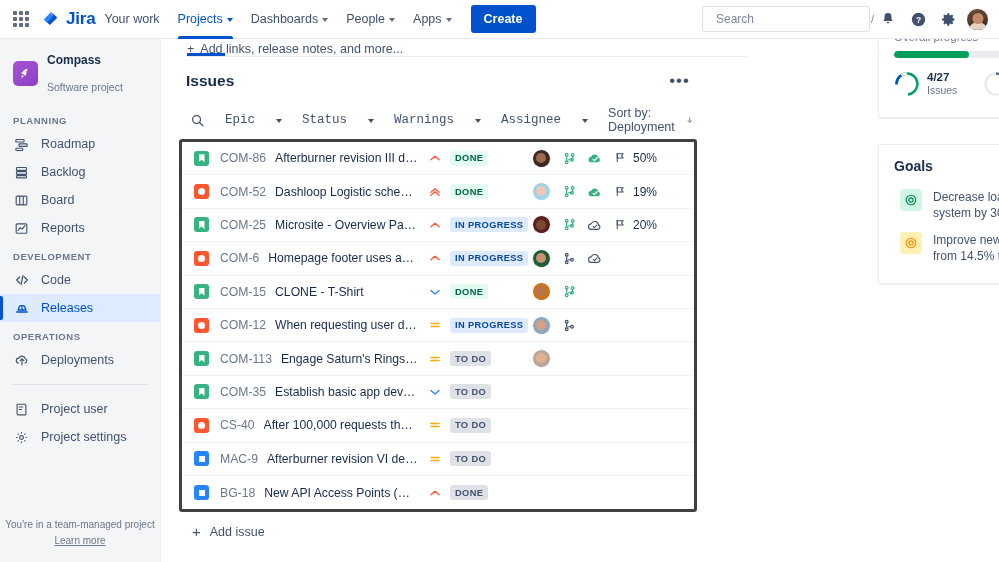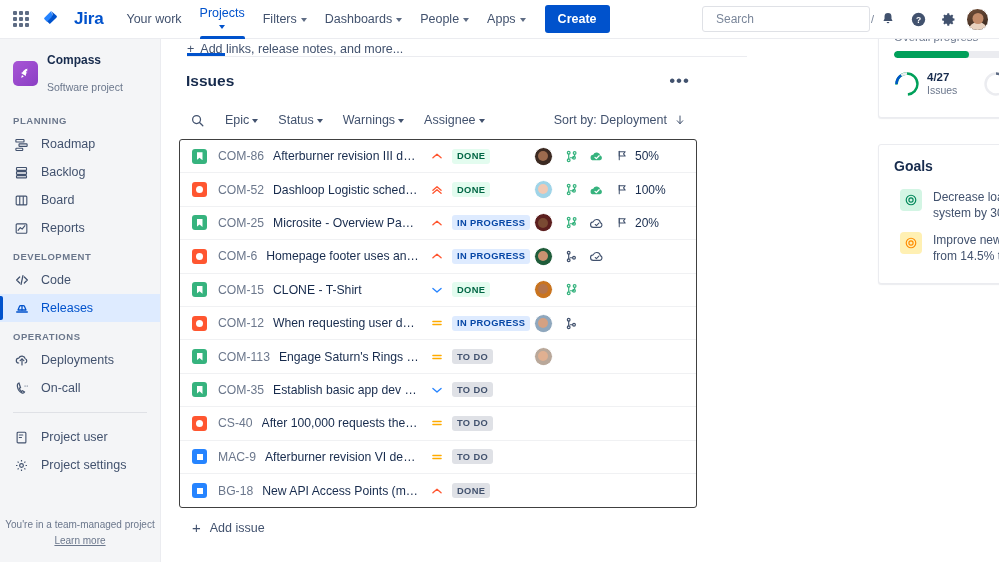--- a/index.html
+++ b/index.html
@@ -14,29 +14,29 @@
   
   .topnav {
     position: absolute; top: 0; left: 0; width: 999px; height: 39px;
     background: #fff; border-bottom: 1px solid #ebecf0;
     display: flex; align-items: center; padding: 0 10px; z-index: 30;
   }
   .grid-icon { width: 22px; height: 22px; display: grid;
     grid-template-columns: repeat(3, 1fr); grid-template-rows: repeat(3, 1fr);
     gap: 2px; padding: 3px; cursor: pointer; }
   .grid-icon i { background: #5e6c84; border-radius: 1px; display: block; }
-  .brand { display: flex; margin-left: 10px; margin-right: 14px; cursor: pointer; gap: 8px; }
+  .brand { display: flex; align-items: center; margin-left: 10px; cursor: pointer; }
   .brand-mark { width: 19px; height: 19px; position: relative; margin-right: 5px; }
   .brand-text { font-size: 17px; font-weight: 700; color: #0052cc; letter-spacing: -0.2px; }
   .navitem {
     display: flex; align-items: center; gap: 4px;
-    font-size: 12.5px; color: #42526e; padding: 6px 9px; border-radius: 3px;
+    font-size: 12.5px; color: #42526e; padding: 20px 9px; border-radius: 3px;
     cursor: pointer; white-space: nowrap; height: 39px; position: relative;
   }
-  .navitem.active { color: #0052cc; font-weight: 500; flex-direction: column; }
+  .navitem.active { color: #0052cc; font-weight: 500; }
   .navitem.active:after {
     content: ""; position: absolute; left: 9px; right: 9px; bottom: 0; height: 3px;
     background: #0052cc; border-radius: 2px 2px 0 0;
   }
   .caret { width: 0; height: 0; border-left: 3.5px solid transparent;
     border-right: 3.5px solid transparent; border-top: 4px solid #5e6c84; margin-top: 1px; }
   .navitem.active .caret { border-top-color: #0052cc; }
   .create-btn {
     background: #0052cc; color: #fff; font-size: 12.5px; font-weight: 600;
     padding: 7px 13px; border-radius: 3px; border: none; cursor: pointer;
@@ -111,29 +111,29 @@
   .ghost-row .tabmark { position: absolute; left: 0; bottom: 0; width: 38px; height: 3px;
     background: #0052cc; }
 
   .issues-panel { position: absolute; top: 22px; left: 9px; width: 536px; }
   .panel-head { display: flex; align-items: center; padding: 0 16px; height: 40px; }
   .panel-title { font-size: 15.5px; font-weight: 600; color: #172b4d; }
   .dots { margin-left: auto; color: #42526e; font-size: 17px; letter-spacing: 1px;
     cursor: pointer; line-height: 8px; }
   .filters { display: flex; align-items: center; gap: 4px; padding: 0 12px; height: 38px; }
   .filt {
-    display: flex; align-items: center; gap: 3px; font-size: 12.5px; color: #42526e;
-    padding: 5px 8px; border-radius: 3px; cursor: pointer;
+    display: flex; align-items: center; gap: 21px; font-size: 12.5px; color: #42526e;
+    padding: 5px 8px; border-radius: 3px; cursor: pointer; font-family: Liberation Mono, monospace;
   }
   .chev { width: 0; height: 0; border-left: 3.5px solid transparent;
     border-right: 3.5px solid transparent; border-top: 4px solid #42526e; margin-top: 2px; }
   .sortby { margin-left: auto; display: flex; align-items: center; gap: 7px;
     font-size: 12.5px; color: #42526e; padding: 5px 8px; cursor: pointer; border-radius: 3px; }
 
-  .issue-list { margin: 0 9px; border: 1px solid #404040; border-radius: 3px;
+  .issue-list { margin: 0 9px; border: 3px solid #404040; border-radius: 3px;
     background: #fff; overflow: hidden; }
   .irow {
     display: flex; align-items: center; height: 33.4px; padding: 0 12px;
     border-bottom: 1px solid #f0f1f3; cursor: pointer; gap: 0;
   }
   .irow:last-child { border-bottom: none; }
   .itype { width: 15px; height: 15px; border-radius: 3px; flex: none;
     display: flex; align-items: center; justify-content: center; margin-right: 11px; }
   .itype.story { background: #36b37e; }
   .itype.bug { background: #ff5630; }
@@ -227,24 +227,20 @@
     </div>
 
     <div class="navitem">
       <span>Your work</span>
     </div>
     <div class="navitem active">
       <span>Projects</span>
       <span class="caret"></span>
     </div>
     <div class="navitem">
-      <span>Filters</span>
-      <span class="caret"></span>
-    </div>
-    <div class="navitem">
       <span>Dashboards</span>
       <span class="caret"></span>
     </div>
     <div class="navitem">
       <span>People</span>
       <span class="caret"></span>
     </div>
     <div class="navitem">
       <span>Apps</span>
       <span class="caret"></span>
@@ -363,30 +359,20 @@
     <div class="sec-label">OPERATIONS</div>
     <div class="s-item">
       <span class="s-icon">
         <svg width="16" height="16" viewBox="0 0 24 24" fill="none" stroke="#42526e" stroke-width="1.8" stroke-linecap="round" stroke-linejoin="round">
           <path d="M7 16.5a3.7 3.7 0 0 1 .3-7.4 5 5 0 0 1 9.5 1 3.3 3.3 0 0 1-.3 6.4"></path>
             <line x1="12" y1="10.5" x2="12" y2="19.5"></line>
             <polyline points="9.2,13 12,10.2 14.8,13"></polyline>
         </svg>
       </span>
       <span>Deployments</span>
-    </div>
-    <div class="s-item">
-      <span class="s-icon">
-        <svg width="16" height="16" viewBox="0 0 24 24" fill="none" stroke="#42526e" stroke-width="1.8" stroke-linecap="round">
-          <path d="M7.5 4.5c-2 .6-2.8 2.6-2.4 5.2.7 4.6 3.8 8.4 6.7 9.6 1.8.75 3.3.2 4-1.3l-3-2-1.4 1.3c-1.6-1-3-3.1-3.4-5l1.8-.7z"></path>
-          <circle cx="16.6" cy="9" r="0.9" fill="#42526e" stroke="none"></circle>
-            <circle cx="19.8" cy="9" r="0.9" fill="#42526e" stroke="none"></circle>
-        </svg>
-      </span>
-      <span>On-call</span>
     </div>
 
     <div class="sb-divider"></div>
 
     <div class="s-item">
       <span class="s-icon">
         <svg width="15" height="15" viewBox="0 0 24 24" fill="none" stroke="#42526e" stroke-width="1.8" stroke-linecap="round">
           <rect x="5" y="3.5" width="14" height="17" rx="1.5"></rect>
             <line x1="8.5" y1="8" x2="14" y2="8"></line>
             <line x1="8.5" y1="12" x2="12" y2="12"></line>
@@ -540,21 +526,21 @@
               <svg width="16" height="16" viewBox="0 0 24 24">
                 <path d="M6.6 18.5a4.1 4.1 0 0 1-.3-8.2 5.6 5.6 0 0 1 10.7 1.1 3.7 3.7 0 0 1-.5 7.1z" fill="#36b37e"></path>
                 <polyline points="9,14 11,16 15.2,11.6" fill="none" stroke="#fff" stroke-width="1.9" stroke-linecap="round" stroke-linejoin="round"></polyline>
               </svg>
             </span>
             <span class="pct-cell">
               <svg width="13" height="13" viewBox="0 0 24 24" fill="none" stroke="#42526e" stroke-width="1.9" stroke-linejoin="round">
                 <line x1="6" y1="4" x2="6" y2="20" stroke-linecap="round"></line>
                 <path d="M6 5h11l-3.2 4L17 13H6z"></path>
               </svg>
-              <span class="pct-txt">100%</span>
+              <span class="pct-txt">19%</span>
             </span>
           </div>
           <div class="irow">
             <span class="itype story">
               <span class="gl"></span>
             </span>
             <span class="ikey">COM-25</span>
             <span class="isum">Microsite - Overview Page...</span>
             <span class="spacer"></span>
             <span class="prio">

